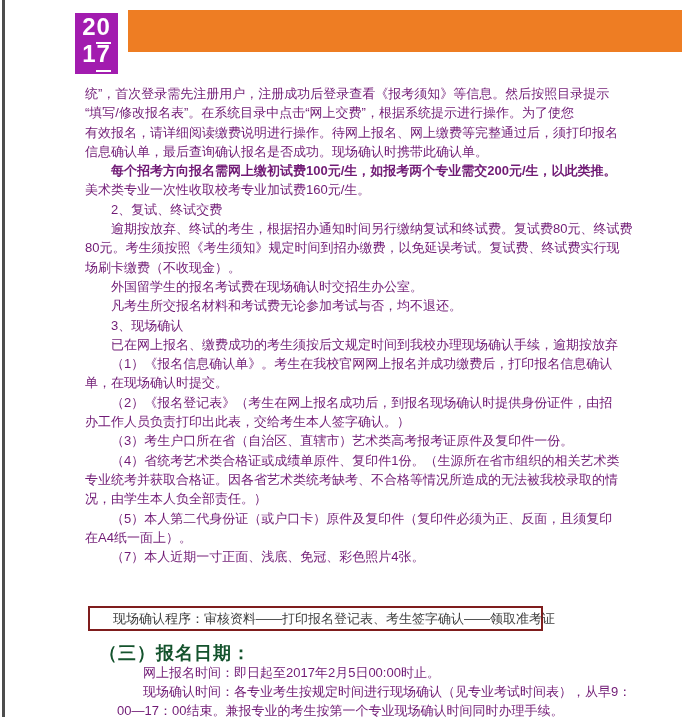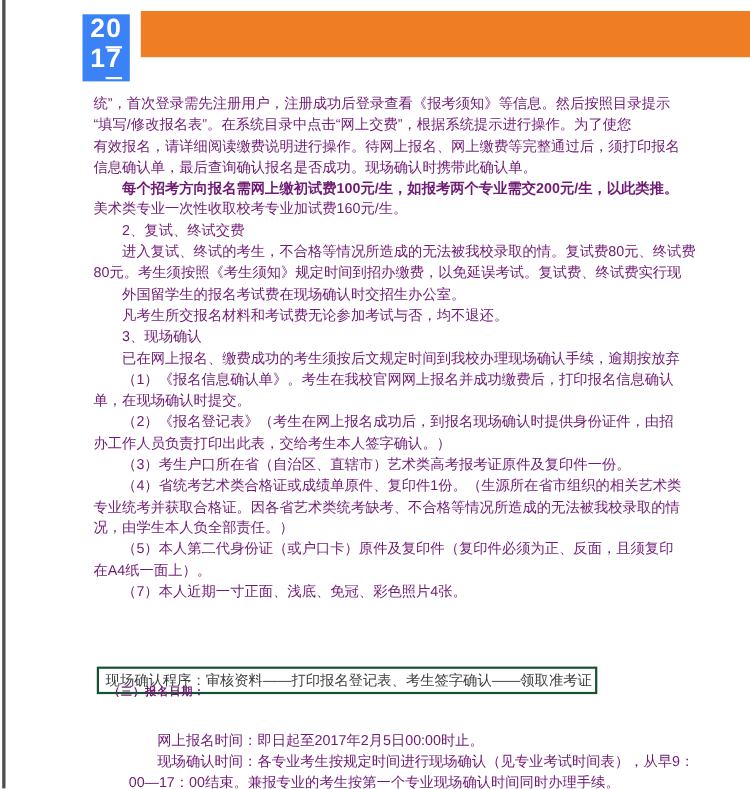--- a/index.html
+++ b/index.html
@@ -12,45 +12,45 @@
   .left-rule {
     position:absolute; left:2px; top:0; width:3px; height:717px;
     background:#4d4d4d;
   }
   .top-bar {
     position:absolute; left:128px; top:10px; width:554px; height:42px;
     background:#ee7d23;
   }
   .logo {
     position:absolute; left:75px; top:13px; width:43px; height:61px;
-    background:#3b82f6; color:#ffffff;
+    background:#a21caf; color:#ffffff;
   }
   .logo-line {
     font-weight:bold; font-size:24px; line-height:27px;
     text-align:center; letter-spacing:1px;
   }
   .logo-rule { position:absolute; background:#ffffff; height:2px; width:15px; }
   .rule1 { left:21px; top:29px; }
   .rule2 { left:21px; top:57px; }
   .body-lines {
     position:absolute; left:85px; top:84px; width:560px;
   }
   .tline {
     height:19.3px; line-height:19.3px; font-size:13px;
     color:#701a75; white-space:nowrap;
   }
   .procedure-box {
     position:absolute; left:88px; top:606px; width:455px; height:25px;
-    border:2px solid #14532d;
+    border:2px solid #7f1d1d;
     font-size:13px; line-height:21px; color:#3d3d3d;
-    padding-left:6px; white-space:nowrap;
+    padding-left:23px; white-space:nowrap;
   }
   .section-heading {
-    position:absolute; left:99px; top:622px;
-    font-size:10px; font-weight:bold; color:#701a75;
+    position:absolute; left:99px; top:641px;
+    font-size:18px; font-weight:bold; color:#14532d;
     letter-spacing:1px;
   }
   .footer-lines {
     position:absolute; left:85px; top:664px; width:560px;
   }
   .footer-lines .tline { height:18.8px; line-height:18.8px;margin-left:32px; }
 </style>
 </head>
 <body>
 
@@ -68,22 +68,23 @@
   <div class="top-bar"></div>
 
   <div class="body-lines" id="body-lines">
       <div class="tline">统”，首次登录需先注册用户，注册成功后登录查看《报考须知》等信息。然后按照目录提示</div>
       <div class="tline">“填写/修改报名表”。在系统目录中点击“网上交费”，根据系统提示进行操作。为了使您</div>
       <div class="tline">有效报名，请详细阅读缴费说明进行操作。待网上报名、网上缴费等完整通过后，须打印报名</div>
       <div class="tline">信息确认单，最后查询确认报名是否成功。现场确认时携带此确认单。</div>
       <div class="tline" style="padding-left: 26px; font-weight: bold;">每个招考方向报名需网上缴初试费100元/生，如报考两个专业需交200元/生，以此类推。</div>
       <div class="tline">美术类专业一次性收取校考专业加试费160元/生。</div>
       <div class="tline" style="padding-left: 26px;">2、复试、终试交费</div>
-      <div class="tline" style="padding-left: 26px;">进入复试、终试的考生，不合格等情况所造成的无法被我校录取的情。复试费80元、终试费</div>
+      <div class="tline" style="padding-left: 26px;">逾期按放弃、终试的考生，根据招办通知时间另行缴纳复试和终试费。复试费80元、终试费</div>
       <div class="tline">80元。考生须按照《考生须知》规定时间到招办缴费，以免延误考试。复试费、终试费实行现</div>
+      <div class="tline">场刷卡缴费（不收现金）。</div>
       <div class="tline" style="padding-left: 26px;">外国留学生的报名考试费在现场确认时交招生办公室。</div>
       <div class="tline" style="padding-left: 26px;">凡考生所交报名材料和考试费无论参加考试与否，均不退还。</div>
       <div class="tline" style="padding-left: 26px;">3、现场确认</div>
       <div class="tline" style="padding-left: 26px;">已在网上报名、缴费成功的考生须按后文规定时间到我校办理现场确认手续，逾期按放弃</div>
       <div class="tline" style="padding-left: 26px;">（1）《报名信息确认单》。考生在我校官网网上报名并成功缴费后，打印报名信息确认</div>
       <div class="tline">单，在现场确认时提交。</div>
       <div class="tline" style="padding-left: 26px;">（2）《报名登记表》（考生在网上报名成功后，到报名现场确认时提供身份证件，由招</div>
       <div class="tline">办工作人员负责打印出此表，交给考生本人签字确认。）</div>
       <div class="tline" style="padding-left: 26px;">（3）考生户口所在省（自治区、直辖市）艺术类高考报考证原件及复印件一份。</div>
       <div class="tline" style="padding-left: 26px;">（4）省统考艺术类合格证或成绩单原件、复印件1份。（生源所在省市组织的相关艺术类</div>

